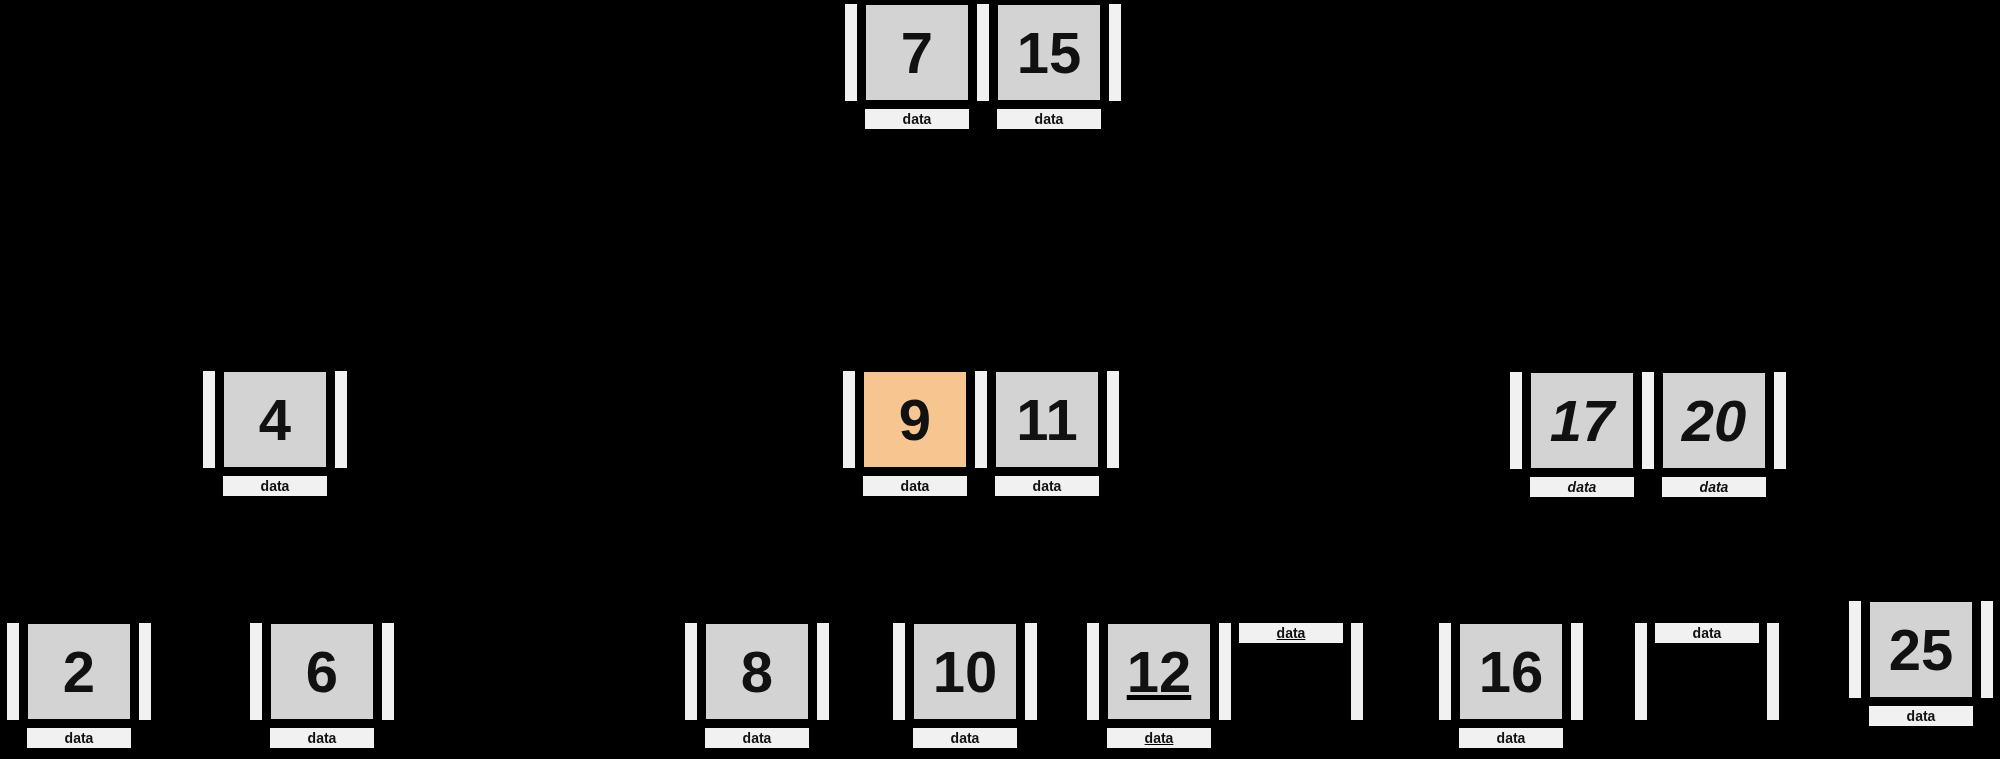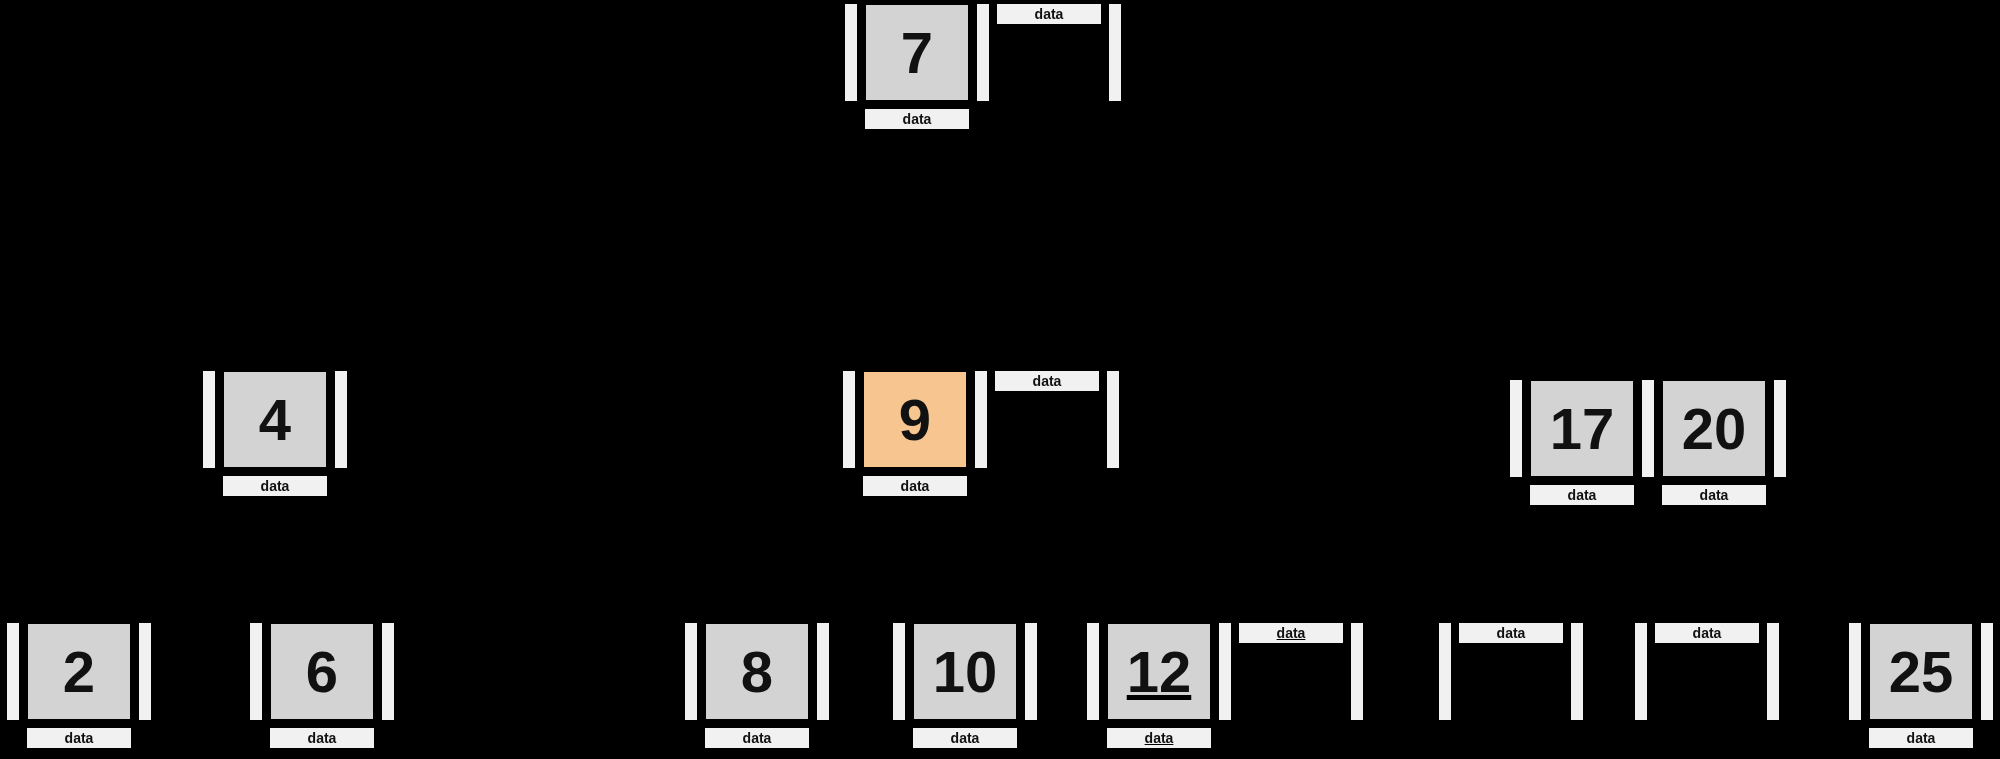--- a/index.html
+++ b/index.html
@@ -77,45 +77,47 @@
 
 <div class="canvas">
     <div class="node" style="left: 843px; top: 2px;">
       <div class="ptr"></div>
       <div class="cell">
         <div class="key-box">7</div>
         <div class="data-label">data</div>
       </div>
       <div class="ptr"></div>
       <div class="cell">
+        <div class="key-box">15</div>
         <div class="data-label">data</div>
       </div>
       <div class="ptr"></div>
     </div>
     <div class="node" style="left: 201px; top: 369px;">
       <div class="ptr"></div>
       <div class="cell">
         <div class="key-box">4</div>
         <div class="data-label">data</div>
       </div>
       <div class="ptr"></div>
     </div>
     <div class="node" style="left: 841px; top: 369px;">
       <div class="ptr"></div>
       <div class="cell">
         <div class="key-box highlighted">9</div>
         <div class="data-label">data</div>
       </div>
       <div class="ptr"></div>
       <div class="cell">
+        <div class="key-box">11</div>
         <div class="data-label">data</div>
       </div>
       <div class="ptr"></div>
     </div>
-    <div class="node" style="left: 1508px; top: 378px;">
+    <div class="node" style="left: 1508px; top: 370px; font-style: italic;">
       <div class="ptr"></div>
       <div class="cell">
         <div class="key-box">17</div>
         <div class="data-label">data</div>
       </div>
       <div class="ptr"></div>
       <div class="cell">
         <div class="key-box">20</div>
         <div class="data-label">data</div>
       </div>
@@ -161,32 +163,33 @@
       </div>
       <div class="ptr"></div>
       <div class="cell">
         <div class="data-label">data</div>
       </div>
       <div class="ptr"></div>
     </div>
     <div class="node" style="left: 1437px; top: 621px;">
       <div class="ptr"></div>
       <div class="cell">
+        <div class="key-box">16</div>
         <div class="data-label">data</div>
       </div>
       <div class="ptr"></div>
     </div>
     <div class="node" style="left: 1633px; top: 621px;">
       <div class="ptr"></div>
       <div class="cell">
         <div class="data-label">data</div>
       </div>
       <div class="ptr"></div>
     </div>
-    <div class="node" style="left: 1847px; top: 621px;">
+    <div class="node" style="left: 1847px; top: 599px;">
       <div class="ptr"></div>
       <div class="cell">
         <div class="key-box">25</div>
         <div class="data-label">data</div>
       </div>
       <div class="ptr"></div>
     </div>
   </div>
 
 </body></html>

